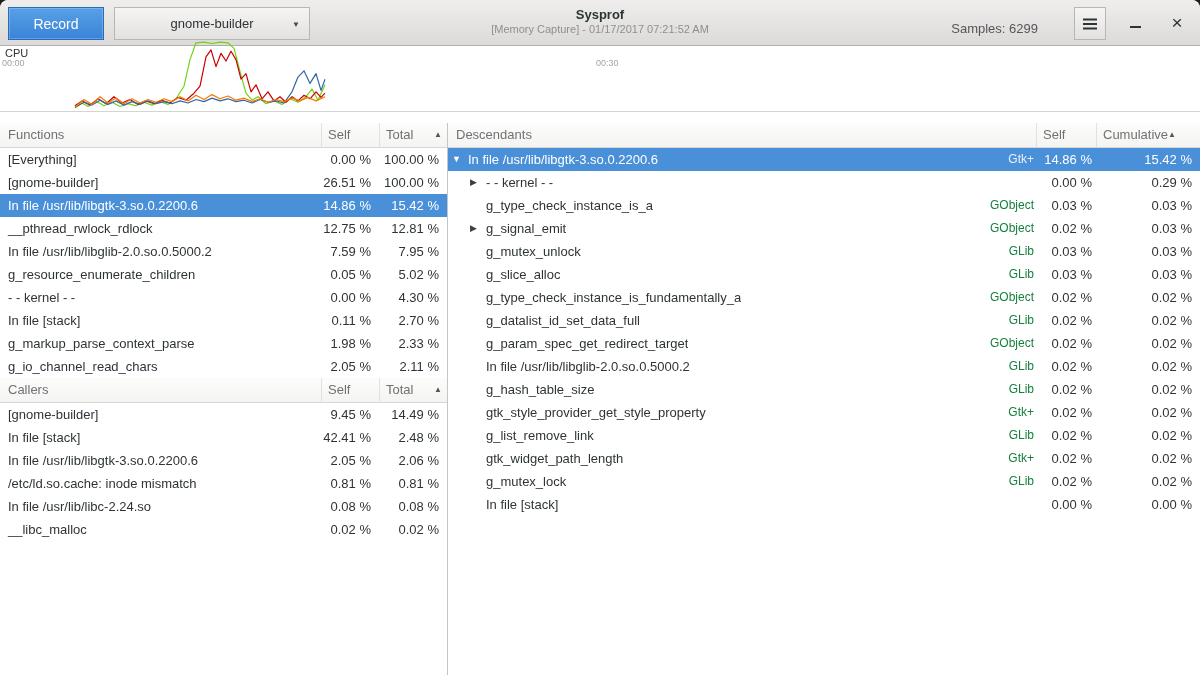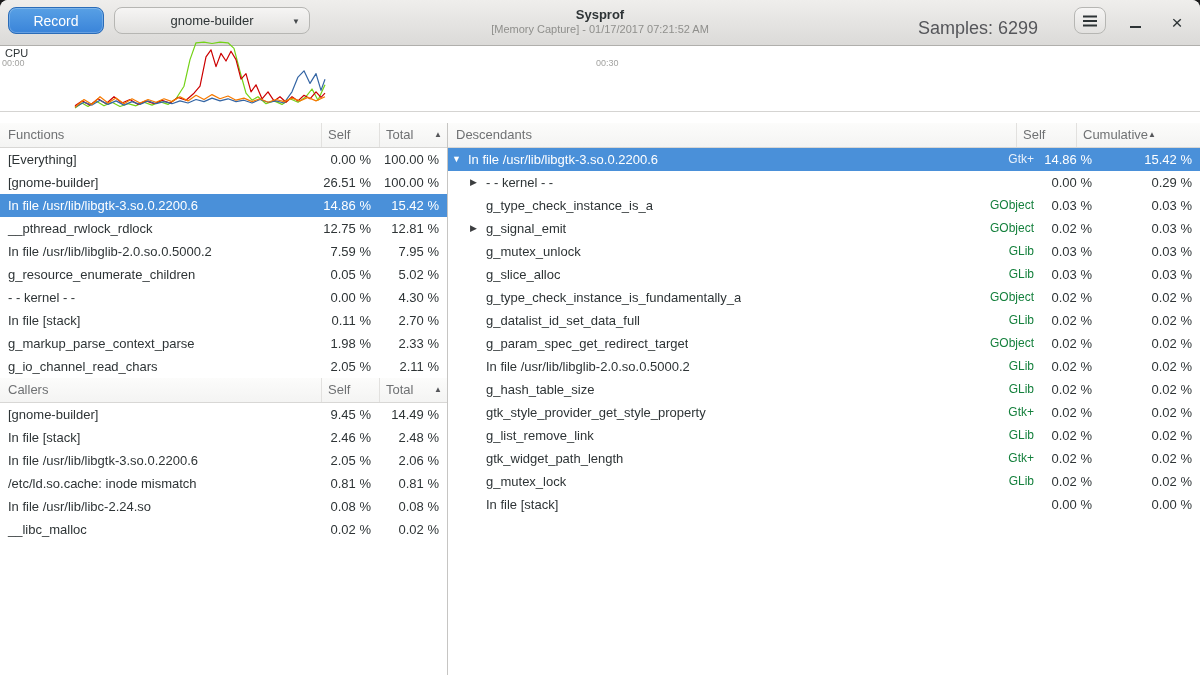--- a/index.html
+++ b/index.html
@@ -4,37 +4,37 @@
 <style>
   *{box-sizing:border-box;margin:0;padding:0}
   html,body{background:#1b1b1b}
   body{font-family:"Liberation Sans",sans-serif;-webkit-font-smoothing:antialiased}
   .window{position:relative;width:1200px;height:675px;background:#fff;overflow:hidden;border-radius:8px 8px 0 0}
 
   
   .headerbar{position:absolute;left:0;right:0;top:0;height:46px;
     background:linear-gradient(to bottom,#efeeec,#dbdad8);
     border-bottom:1px solid #b0afac;border-radius:8px 8px 0 0}
-  .btn{display:flex;align-items:center;justify-content:center;height:27px;
-    border-radius:8px;border:1px solid #b6b6b3;
+  .btn{display:flex;align-items:center;justify-content:center;height:33px;
+    border-radius:0;border:1px solid #b6b6b3;
     background:linear-gradient(to bottom,#f6f5f4,#e2e1df);
     font-family:inherit;font-size:13px;color:#2e3436;cursor:pointer}
   .record-btn{position:absolute;left:8px;top:7px;width:96px;
     background:linear-gradient(to bottom,#58a0e5,#3a84d9);
     border-color:#2a6cb8;color:#fff;font-size:14px;
     box-shadow:inset 0 0 0 1px rgba(255,255,255,.22)}
   .target-btn{position:absolute;left:114px;top:7px;width:196px}
   .drop-arrow{position:absolute;right:9px;top:50%;transform:translateY(-50%);
     font-size:8px;color:#45494c}
   .title-block{position:absolute;left:50%;top:6px;transform:translateX(-50%);
     text-align:center;white-space:nowrap}
   .title{font-size:13px;font-weight:bold;color:#2e3436;line-height:17px}
   .subtitle{font-size:11px;color:#8f8f8c;line-height:13px}
   .samples{position:absolute;right:162px;top:0;height:56px;display:flex;
-    align-items:center;font-size:18px;color:#55565a}
+    align-items:center;font-size:13px;color:#55565a}
   .menu-btn{position:absolute;right:94px;top:7px;width:32px}
   .hamburger{width:14px;height:2px;background:#2e3436;
     box-shadow:0 -4.5px 0 #2e3436,0 4.5px 0 #2e3436}
   .win-controls{position:absolute;right:6px;top:7px;display:flex;height:31px}
   .win-btn{width:34px;height:31px;display:flex;align-items:center;justify-content:center;
     background:transparent;border:none;cursor:pointer;color:#2e3436;font-family:inherit}
   .win-btn.minimize{margin-right:8px}
   .min-glyph{width:11px;height:2px;background:#2e3436;margin-top:9px}
   .close-glyph{font-size:19px;line-height:1}
 
@@ -53,21 +53,21 @@
   .right-panel{flex:1;background:#fff;overflow:hidden}
 
   .thead{display:flex;height:25px;line-height:24px;
     background:linear-gradient(to bottom,#fcfcfb,#f4f4f3);
     border-bottom:1px solid #d8d7d5;color:#6f7173;font-size:13px}
   .th-name{flex:1;padding-left:8px;overflow:hidden;white-space:nowrap}
   .th-self{width:58px;border-left:1px solid #e2e1df;padding-left:6px}
   .th-total{width:68px;border-left:1px solid #e2e1df;padding-left:6px;
     display:flex;align-items:center;justify-content:space-between;padding-right:5px}
   .th-self-r{width:60px;border-left:1px solid #e2e1df;padding-left:6px}
-  .th-cum{width:124px;border-left:1px solid #e2e1df;padding-left:6px;
+  .th-cum{width:104px;border-left:1px solid #e2e1df;padding-left:6px;
     display:flex;align-items:center;justify-content:flex-start;padding-right:5px}
   .sort-arrow{font-size:8px;color:#55565a}
 
   .trow{display:flex;height:23px;line-height:23px;font-size:13px;color:#2e3436;cursor:default}
   .trow.selected{background:#4a90d9;color:#fff}
   .cell-name{flex:1;padding-left:8px;white-space:nowrap;overflow:hidden}
   .cell-self{width:58px;text-align:right;padding-right:8px;white-space:nowrap}
   .cell-total{width:68px;text-align:right;padding-right:8px;white-space:nowrap}
 
   .name-wrap{flex:1;display:flex;align-items:center;overflow:hidden;min-width:0}
@@ -194,21 +194,21 @@
         </span>
       </div>
       <div id="callers-body">
           <div class="trow">
             <span class="cell-name">[gnome-builder]</span>
             <span class="cell-self">9.45 %</span>
             <span class="cell-total">14.49 %</span>
           </div>
           <div class="trow">
             <span class="cell-name">In file [stack]</span>
-            <span class="cell-self">2.46 %</span>
+            <span class="cell-self">42.41 %</span>
             <span class="cell-total">2.48 %</span>
           </div>
           <div class="trow">
             <span class="cell-name">In file /usr/lib/libgtk-3.so.0.2200.6</span>
             <span class="cell-self">2.05 %</span>
             <span class="cell-total">2.06 %</span>
           </div>
           <div class="trow">
             <span class="cell-name">/etc/ld.so.cache: inode mismatch</span>
             <span class="cell-self">0.81 %</span>

